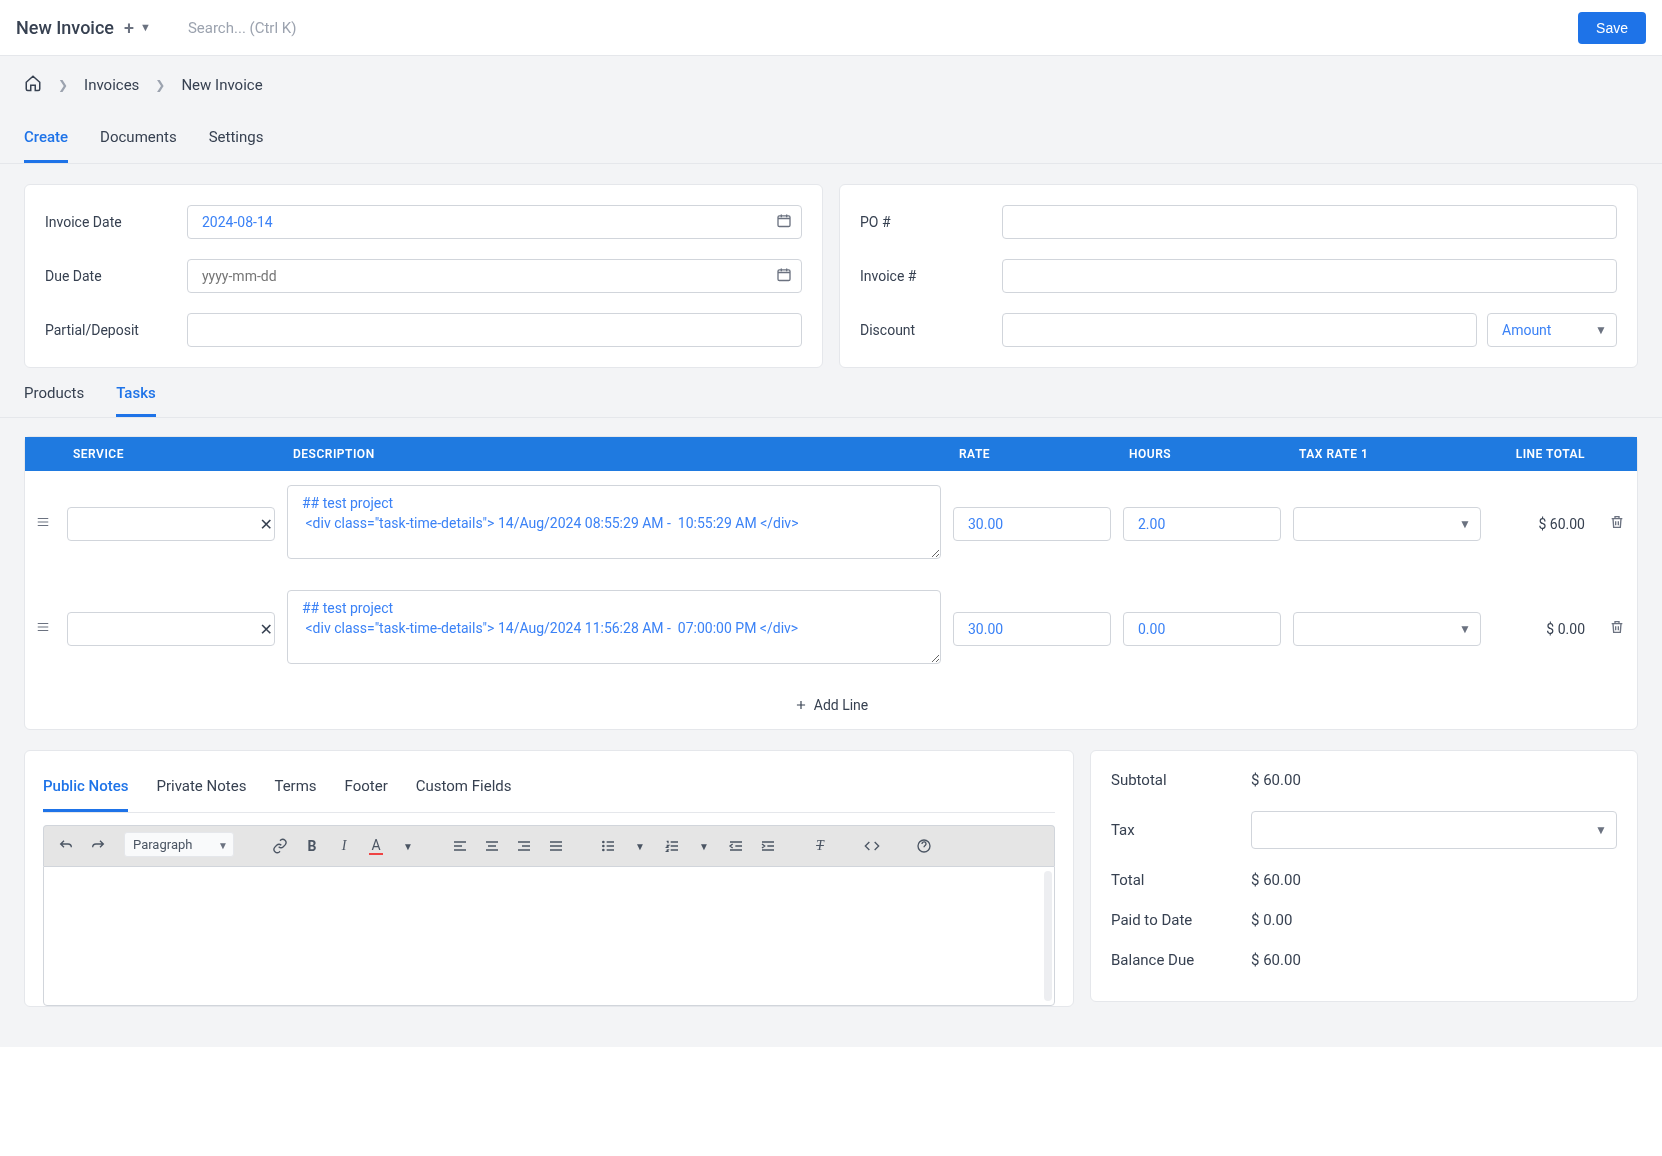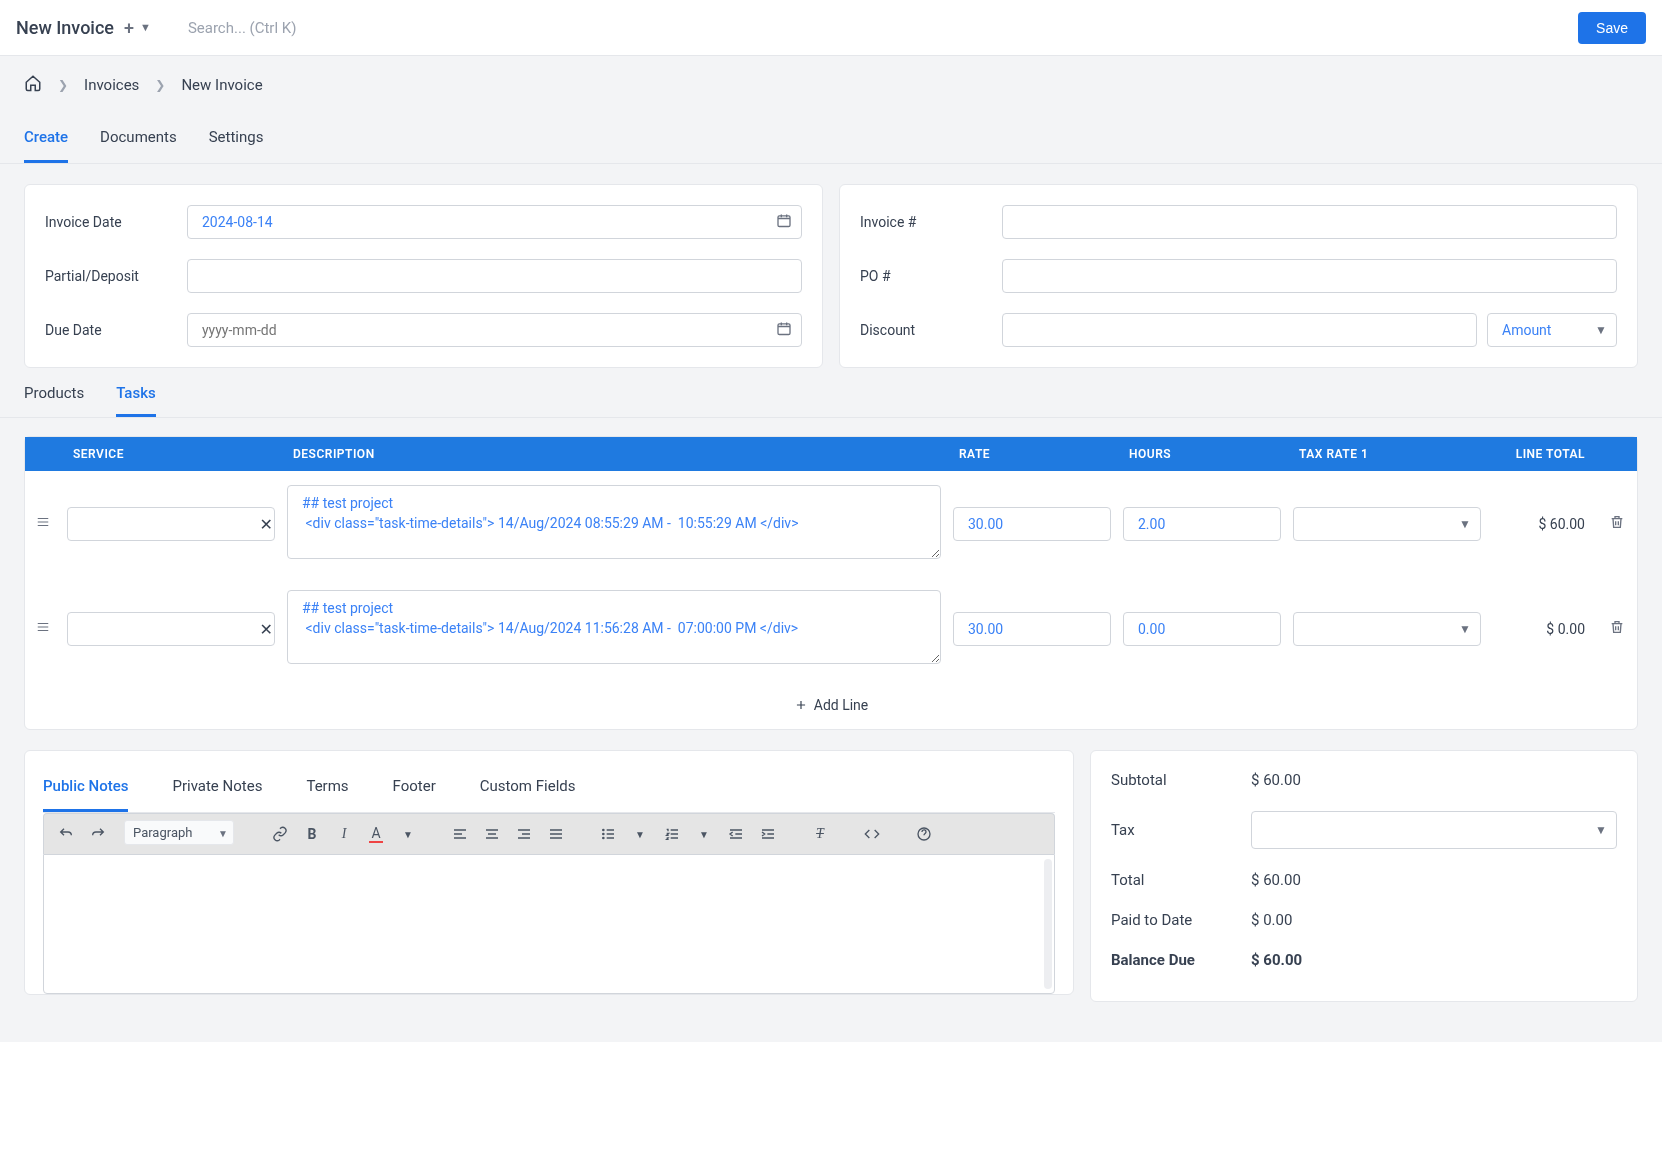--- a/index.html
+++ b/index.html
@@ -45,34 +45,34 @@
   textarea.desc { resize:vertical; min-height:74px; line-height:1.4;}
   .select-wrap { position:relative; }
   .select-wrap select { appearance:none; padding-right:28px; background:#fff;}
   .select-wrap .chev { position:absolute; right:10px; top:50%; transform:translateY(-50%); pointer-events:none; color:#6b7280; font-size:12px;}
   .line-total { text-align:right; padding-right:12px; color:#374151;}
   .del { text-align:center; color:#6b7280; cursor:pointer;}
   .add-line { text-align:center; padding:16px 0; color:#374151; cursor:pointer; font-size:14px;}
   .add-line svg { vertical-align:-2px; margin-right:6px;}
   .bottom-row { display:flex; gap:16px; padding:20px 24px 0 24px; align-items:flex-start; }
   .notes-card { flex:2; background:#fff; border:1px solid #e5e7eb; border-radius:6px; padding:18px 18px 0 18px;}
-  .notes-tabs { display:flex; gap:44px; border-bottom:1px solid #e5e7eb; margin-bottom:0;}
+  .notes-tabs { display:flex; gap:28px; border-bottom:1px solid #e5e7eb; margin-bottom:12px;}
   .notes-tab { padding:8px 0 14px 0; font-size:15px; color:#374151; cursor:pointer; border-bottom:3px solid transparent;}
   .notes-tab.active { color:#1e73e8; border-bottom-color:#1e73e8; font-weight:500;}
   .editor-toolbar { display:flex; align-items:flex-start; gap:4px; border:1px solid #d1d5db; border-bottom:none; border-radius:4px 4px 0 0; padding:6px 8px; background:#e5e5e5;}
   .tb-btn { width:28px; height:28px; display:inline-flex; align-items:center; justify-content:center; color:#4b5563; cursor:pointer; border-radius:3px;}
   .tb-sep { width:16px;}
   .para-select { border:1px solid #e5e7eb; background:#f9fafb; border-radius:3px; padding:4px 24px 4px 8px; font-size:13px; color:#4b5563; appearance:none; min-width:110px;}
   .para-wrap { position:relative; margin:0 8px;}
   .para-wrap .chev { position:absolute; right:6px; top:50%; transform:translateY(-50%); font-size:10px; color:#6b7280;}
   .editor-body { border:1px solid #d1d5db; border-radius:0 0 4px 4px; min-height:140px; padding:10px; position:relative;}
   .editor-scroll { position:absolute; right:2px; top:4px; bottom:4px; width:8px; background:#d1d5db; border-radius:4px; opacity:.4;}
   .totals-card { flex:1; background:#fff; border:1px solid #e5e7eb; border-radius:6px; padding:20px 20px;}
   .tot-row { display:flex; align-items:center; margin-bottom:22px;}
-  .tot-row:last-child{ margin-bottom:12px;font-weight:bold;}
+  .tot-row:last-child{ margin-bottom:12px;}
   .tot-label { width:140px; font-size:15px; color:#374151;}
   .tot-val { font-size:15px; color:#374151;}
   .tot-row .select-wrap { flex:1; }
   .tot-row .select-wrap select { height:38px;}
   .home-icon svg { width:18px; height:18px; color:#374151;}
   .right-total { text-align:right;}
   .discount-group { display:flex; gap:10px; flex:1;}
   .discount-group .input { flex:1;}
   .discount-group .select-wrap { width:130px;}
 </style>
@@ -121,44 +121,44 @@
           <input class="input" value="2024-08-14" style="">
           <span class="cal-icon">
             <svg width="16" height="16" viewBox="0 0 24 24" fill="none" stroke="currentColor" stroke-width="2">
                 <rect x="3" y="5" width="18" height="16" rx="2"></rect>
                 <path d="M3 9h18M8 3v4M16 3v4"></path>
               </svg>
           </span>
         </div>
       </div>
       <div class="field-row">
-        <div class="field-label">Partial/Deposit</div>
-        <input class="input" style="flex: 1 1 0%;">
-      </div>
-      <div class="field-row">
         <div class="field-label">Due Date</div>
         <div class="date-wrap">
           <input class="input" placeholder="yyyy-mm-dd" style="">
           <span class="cal-icon">
             <svg width="16" height="16" viewBox="0 0 24 24" fill="none" stroke="currentColor" stroke-width="2">
                 <rect x="3" y="5" width="18" height="16" rx="2"></rect>
                 <path d="M3 9h18M8 3v4M16 3v4"></path>
               </svg>
           </span>
         </div>
       </div>
+      <div class="field-row">
+        <div class="field-label">Partial/Deposit</div>
+        <input class="input" style="flex: 1 1 0%;">
+      </div>
     </div>
 
     <div class="card">
       <div class="field-row">
+        <div class="field-label">PO #</div>
+        <input class="input" style="flex: 1 1 0%;">
+      </div>
+      <div class="field-row">
         <div class="field-label">Invoice #</div>
-        <input class="input" style="flex: 1 1 0%;">
-      </div>
-      <div class="field-row">
-        <div class="field-label">PO #</div>
         <input class="input" style="flex: 1 1 0%;">
       </div>
       <div class="field-row">
         <div class="field-label">Discount</div>
         <div class="discount-group">
           <input class="input" style="">
           <div class="select-wrap">
             <select><option>Amount</option></select>
             <span class="chev">▼</span>
           </div>

